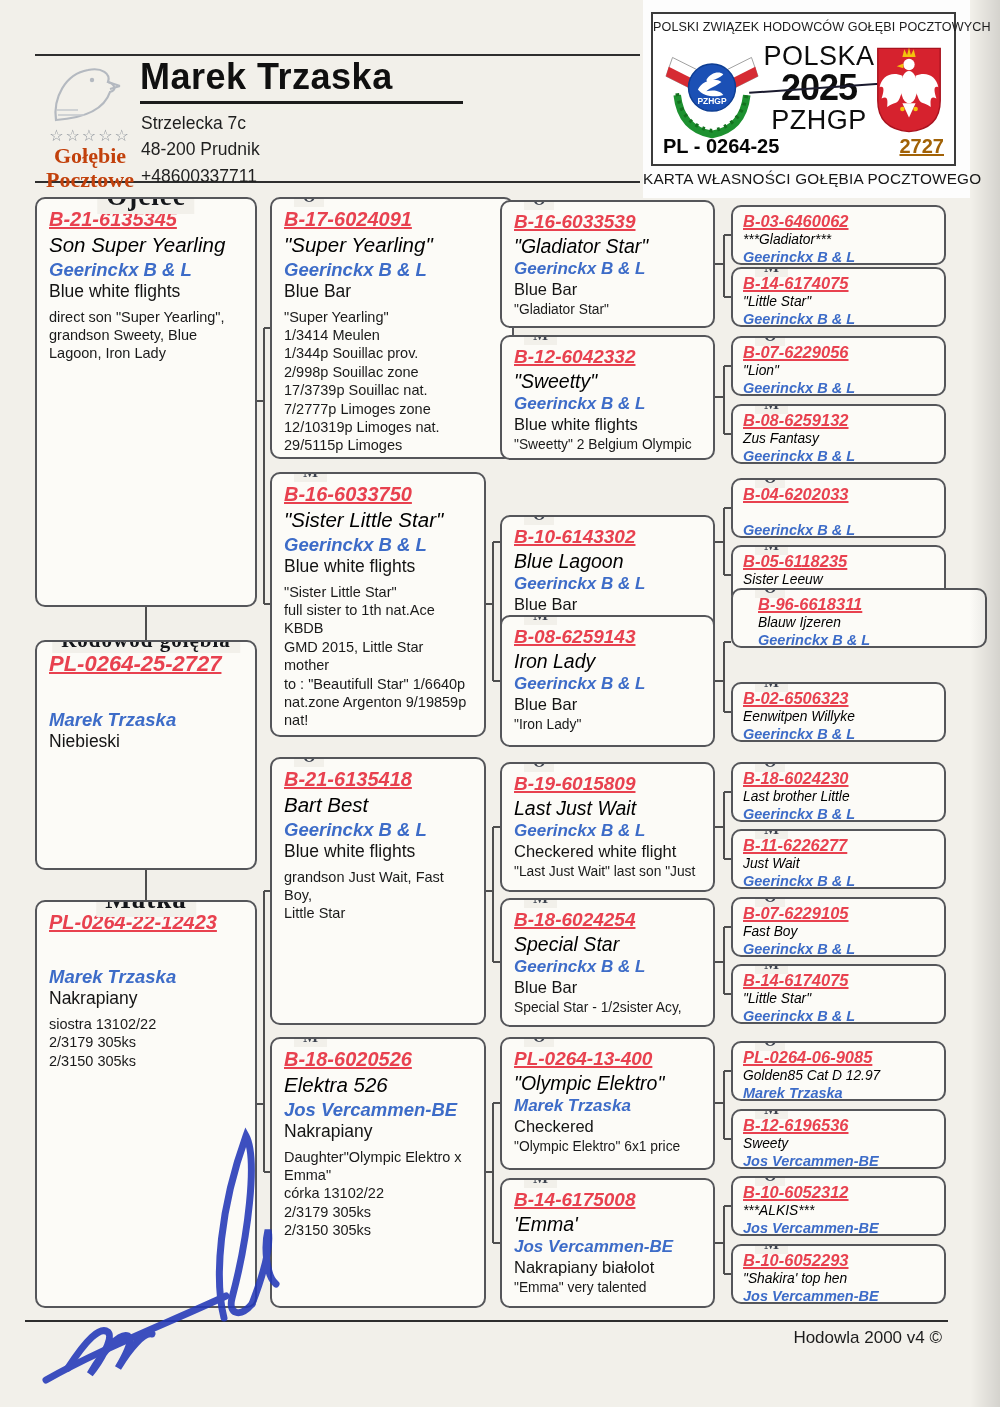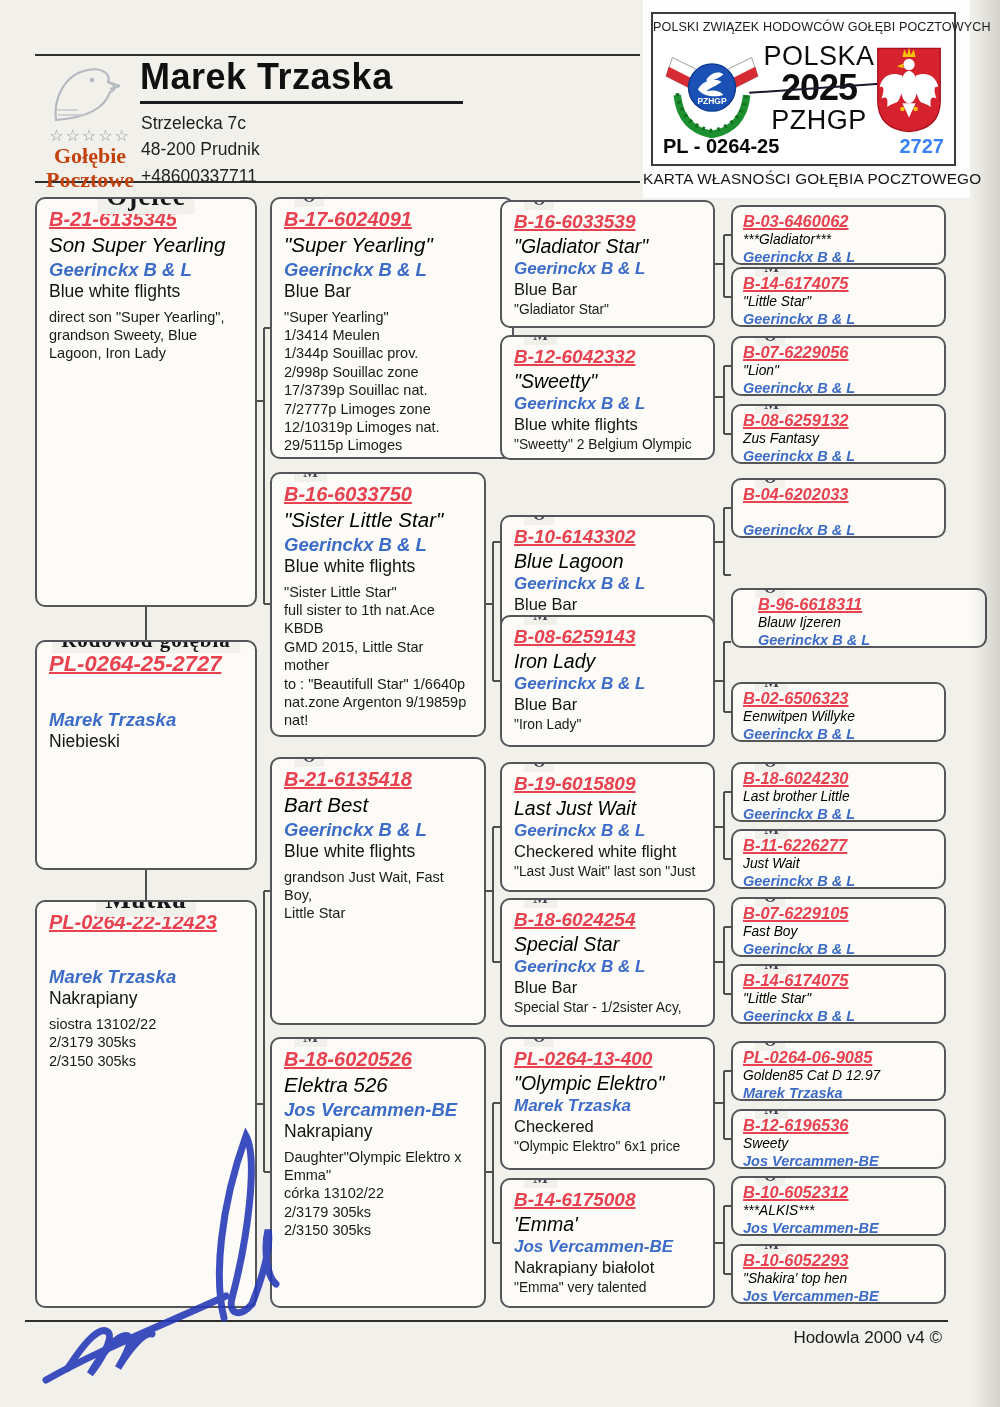--- a/index.html
+++ b/index.html
@@ -18,21 +18,21 @@
   
   .sticker{position:absolute;left:643px;top:0;width:327px;height:198px;background:#fdfdfd;}
   .sticker-inner{position:absolute;left:8px;top:12px;width:301px;height:150px;border:2px solid #3c3c3c;background:#fff;}
   .fed{position:absolute;left:0;top:6px;width:100%;text-align:center;font-size:12.6px;color:#1d1d1d;white-space:nowrap;letter-spacing:.1px;}
   .badge-mid{position:absolute;left:108px;top:28px;width:116px;text-align:center;color:#0d0d0d;}
   .b-country{font-size:27px;line-height:1.05;letter-spacing:.5px;}
   .b-year{font-size:36px;font-weight:900;line-height:1.0;letter-spacing:-1px;position:relative;}
   .b-year .strike{position:absolute;left:-12px;top:17px;width:138px;border-top:2.5px solid #1a1a2e;transform:rotate(-4deg);}
   .b-org{font-size:27px;line-height:1.1;letter-spacing:.5px;}
   .b-series{position:absolute;left:10px;bottom:6px;font-size:20px;font-weight:bold;color:#050505;}
-  .b-number{position:absolute;right:10px;bottom:6px;font-size:20px;font-weight:bold;color:#3b82f6;}
+  .b-number{position:absolute;right:10px;bottom:6px;font-size:20px;font-weight:bold;color:#a16207;text-decoration:underline;}
   .card-title{position:absolute;left:0;top:170px;width:100%;text-align:center;font-size:15.3px;color:#161616;white-space:nowrap;letter-spacing:.2px;}
   
   .pbox{position:absolute;background:#fcfbf7;border:2px solid #55565a;border-radius:10px;
         padding:8px 12px;box-sizing:border-box;line-height:1.25;overflow:hidden;}
   .tag{position:absolute;font-family:"Liberation Serif",serif;font-weight:bold;background:#f2f0ea;padding:0 9px;}
   .tag.om{top:-12px;left:22px;font-size:16px;color:#3e4450;}
   .tag.center{top:-19px;left:50%;transform:translateX(-50%);font-size:27px;color:#14161a;letter-spacing:1px;white-space:nowrap;}
   .tag.center.sub{font-size:21px;top:-15px;}
   .tag:empty{display:none;}
   .ring{font-weight:bold;font-style:italic;color:#e8414f;text-decoration:underline;text-decoration-thickness:2px;font-size:20px;}
@@ -306,20 +306,26 @@
     <div class="ring">B-08-6259132</div>
     <div class="bname">Zus Fantasy</div>
     <div class="fancier">Geerinckx B &amp; L</div>
   </div>
   <div class="pbox small" style="left:731px;top:478px;width:215px;height:60px;">
     <span class="tag om">O</span>
     <div class="ring">B-04-6202033</div>
     <div class="bname"></div>
     <div class="fancier">Geerinckx B &amp; L</div>
   </div>
+  <div class="pbox small" style="left:731px;top:545px;width:215px;height:60px;">
+    <span class="tag om">M</span>
+    <div class="ring">B-05-6118235</div>
+    <div class="bname">Sister Leeuw</div>
+    <div class="fancier">Marcel Wouters</div>
+  </div>
   <div class="pbox small" style="left:731px;top:588px;width:256px;height:60px;padding-left:25px;">
     <span class="tag om">O</span>
     <div class="ring">B-96-6618311</div>
     <div class="bname">Blauw Ijzeren</div>
     <div class="fancier">Geerinckx B &amp; L</div>
   </div>
   <div class="pbox small" style="left:731px;top:682px;width:215px;height:60px;">
     <span class="tag om">M</span>
     <div class="ring">B-02-6506323</div>
     <div class="bname">Eenwitpen Willyke</div>

